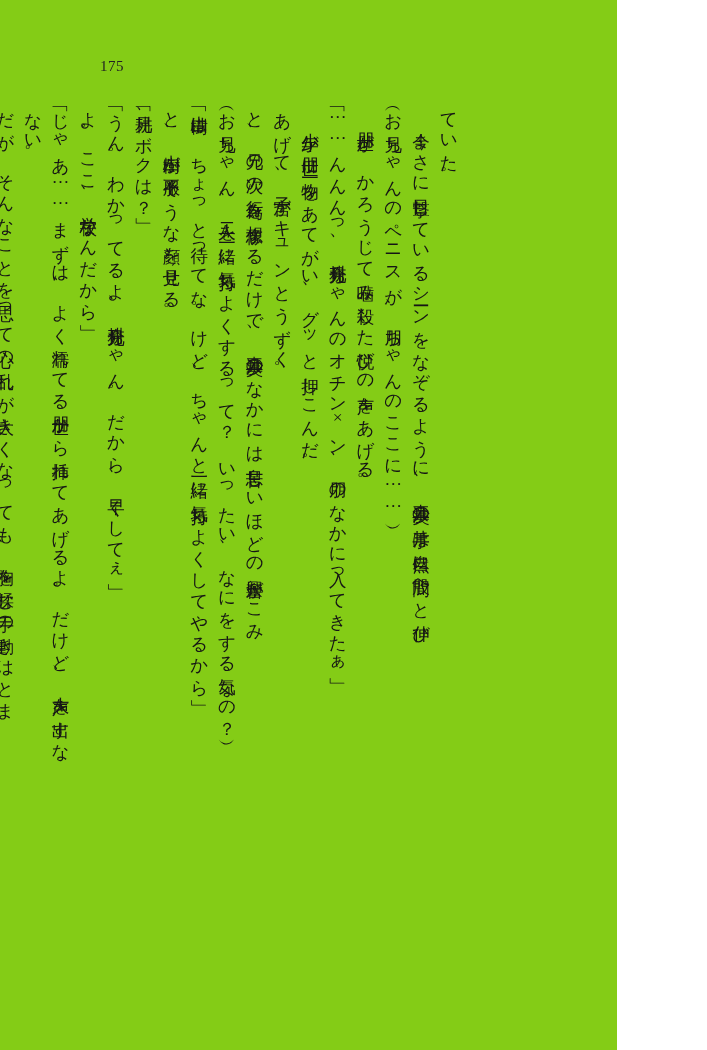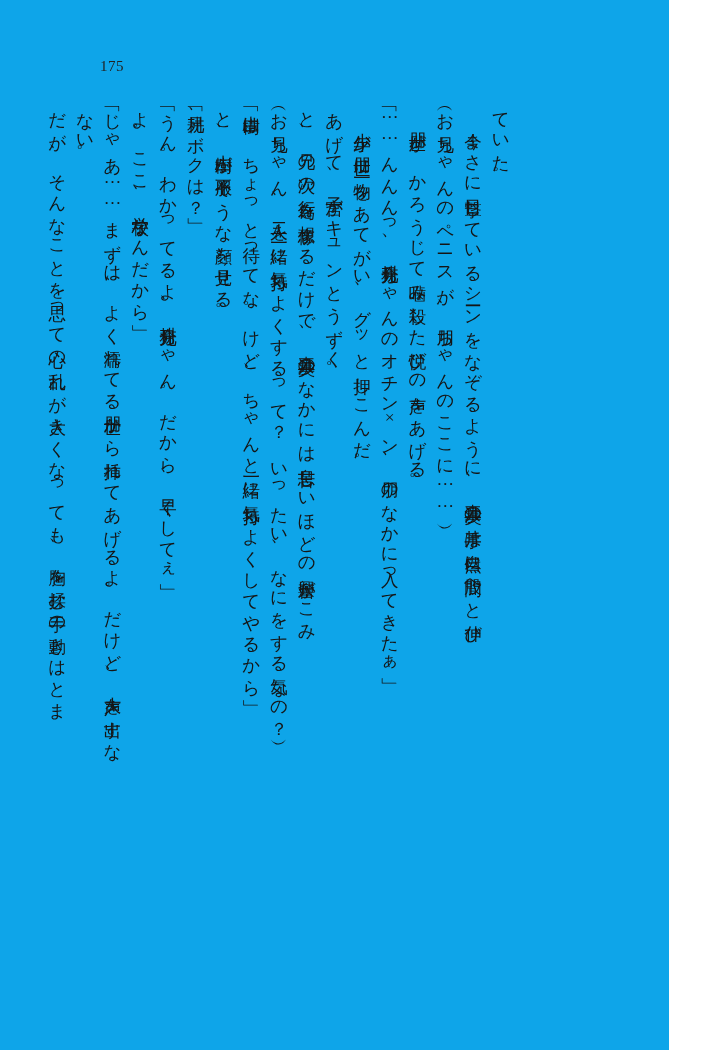--- a/index.html
+++ b/index.html
@@ -9,23 +9,23 @@
   }
   body {
     width: 707px;
     height: 1050px;
     font-family: "Liberation Serif", "DejaVu Serif", serif;
     color: #1a1a1a;
     overflow: hidden;
   }
   .page {
     position: relative;
-    width: 669px;
+    width: 617px;
     height: 1050px;
-    background: #0ea5e9;
+    background: #84cc16;
     box-sizing: border-box;
   }
   .page-number {
     position: absolute;
     top: 58px;
     left: 100px;
     font-size: 15px;
     letter-spacing: 0.5px;
     color: #222;
     font-family: "Liberation Serif", "DejaVu Serif", serif;

